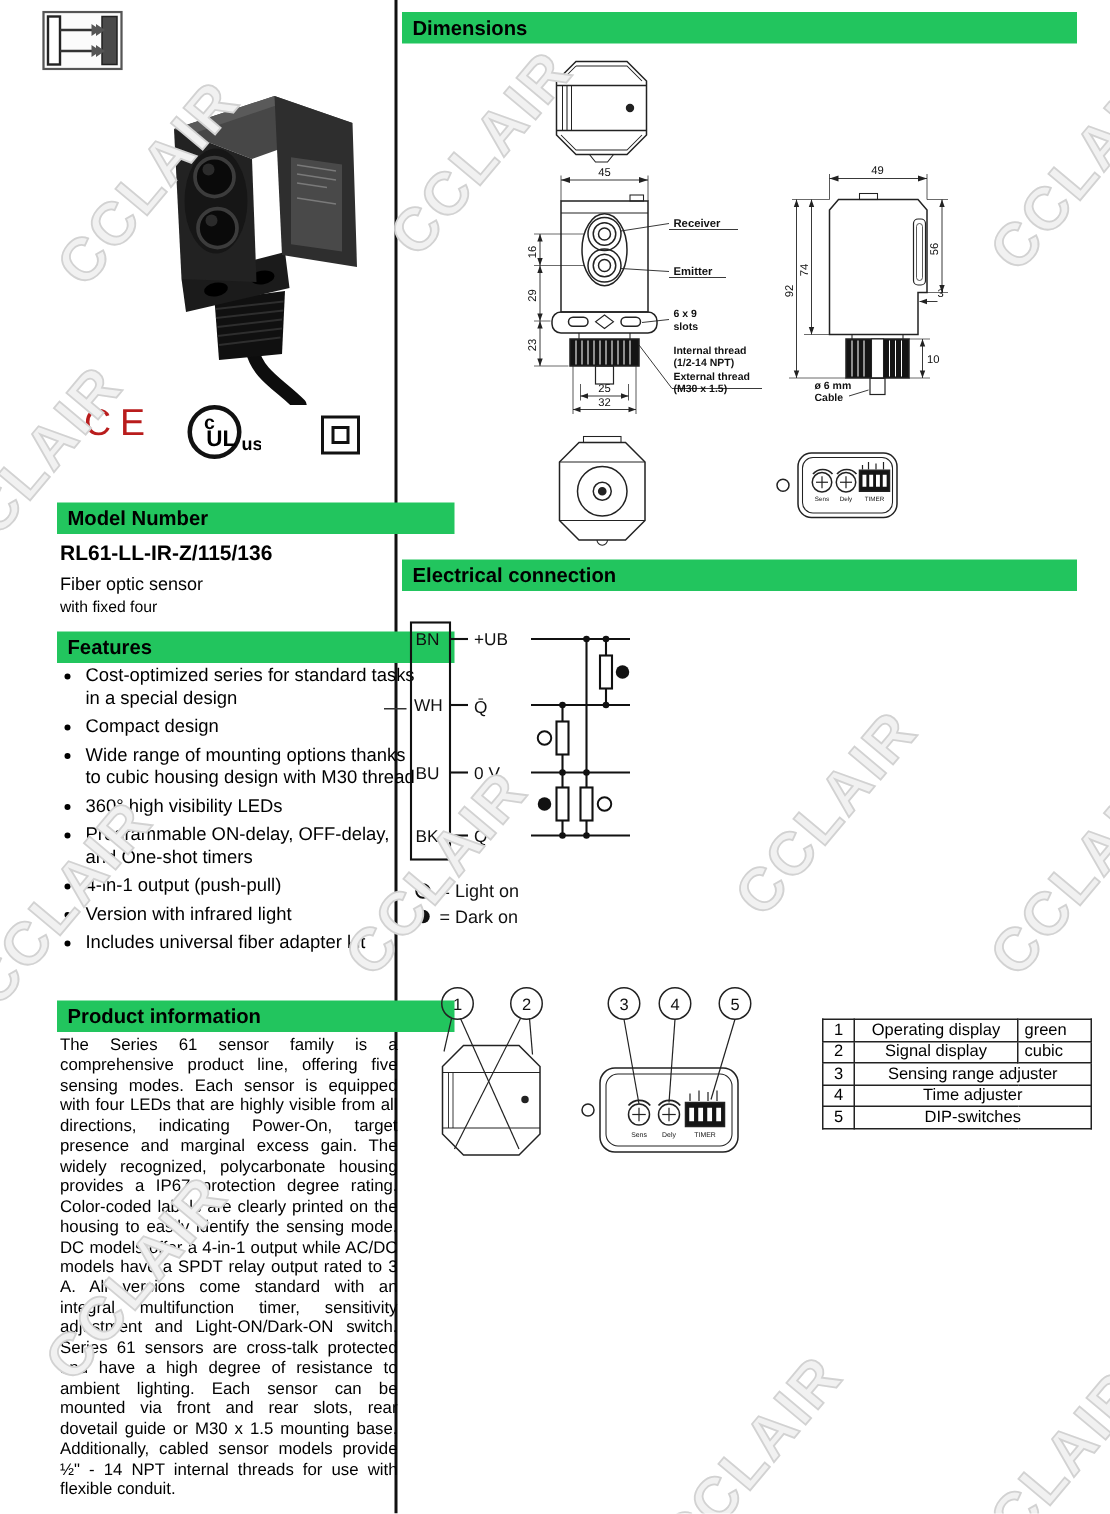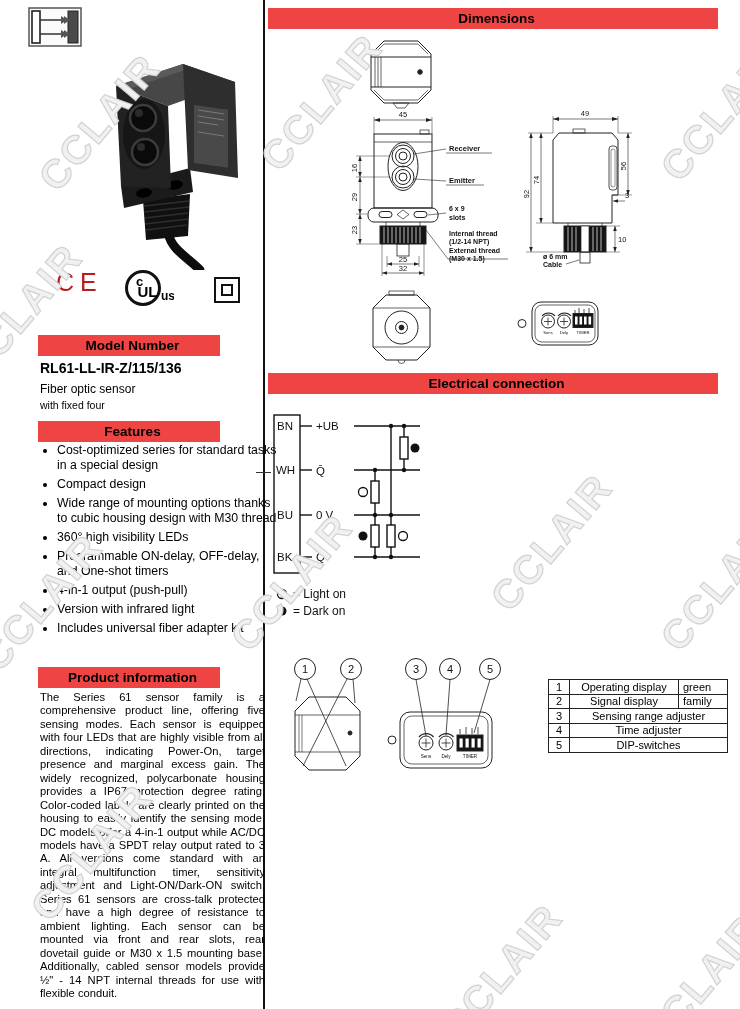--- a/index.html
+++ b/index.html
@@ -2,23 +2,23 @@
 <html><head>
 <meta charset="utf-8">
 <style>
   html,body{margin:0;padding:0;}
   body{width:740px;height:1009px;background:#ffffff;position:relative;overflow:hidden;
        font-family:"Liberation Sans", sans-serif;color:#000;}
   #page{position:absolute;inset:0;}
   .wm{position:absolute;font-family:"Liberation Sans",sans-serif;font-weight:700;font-size:40px;
       letter-spacing:2px;color:#f1f1f1;-webkit-text-stroke:1.2px #d2d2d2;
       transform:rotate(-50deg);z-index:4;pointer-events:none;}
-  .bar{position:absolute;height:21px;background:#ef4444;font-weight:bold;font-size:13.5px;
-       line-height:21px;padding-left:7px;box-sizing:border-box;z-index:2;text-align:center;}
-  .bar-left{left:38px;width:182px;}
+  .bar{position:absolute;height:21px;background:#22c55e;font-weight:bold;font-size:13.5px;
+       line-height:21px;padding-left:7px;box-sizing:border-box;z-index:2;}
+  .bar-left{left:38px;width:265px;}
   .bar-right{left:268px;width:450px;}
   .abs{position:absolute;z-index:2;}
   .divider{position:absolute;left:263px;top:0;width:1.5px;height:1009px;background:#111;z-index:2;}
   .regtick{position:absolute;left:256px;top:472px;width:15px;height:1px;background:#333;z-index:3;}
   #model-number{left:40px;top:360px;font-size:14px;font-weight:bold;}
   #fiber-type{left:40px;top:382px;font-size:12px;}
   #cable-variant{left:40px;top:399px;font-size:10.5px;}
   #features-list{left:40px;top:443px;width:226px;margin:0;padding:0 0 0 17px;list-style:disc;}
   #features-list li{font-size:12.3px;line-height:15px;margin:0 0 4px 0;}
   #product-text{left:40px;top:691px;width:225px;font-size:11.2px;line-height:13.45px;
@@ -438,21 +438,21 @@
   <table id="ind-table">
     <tbody>
         <tr>
       <td class="num">1</td>
       <td class="desc">Operating display</td>
       <td class="val">green</td>
     </tr>
     <tr>
       <td class="num">2</td>
       <td class="desc">Signal display</td>
-      <td class="val">family</td>
+      <td class="val">cubic</td>
     </tr>
     <tr>
       <td class="num">3</td>
       <td class="desc" colspan="2">Sensing range adjuster</td>
     </tr>
     <tr>
       <td class="num">4</td>
       <td class="desc" colspan="2">Time adjuster</td>
     </tr>
     <tr>

